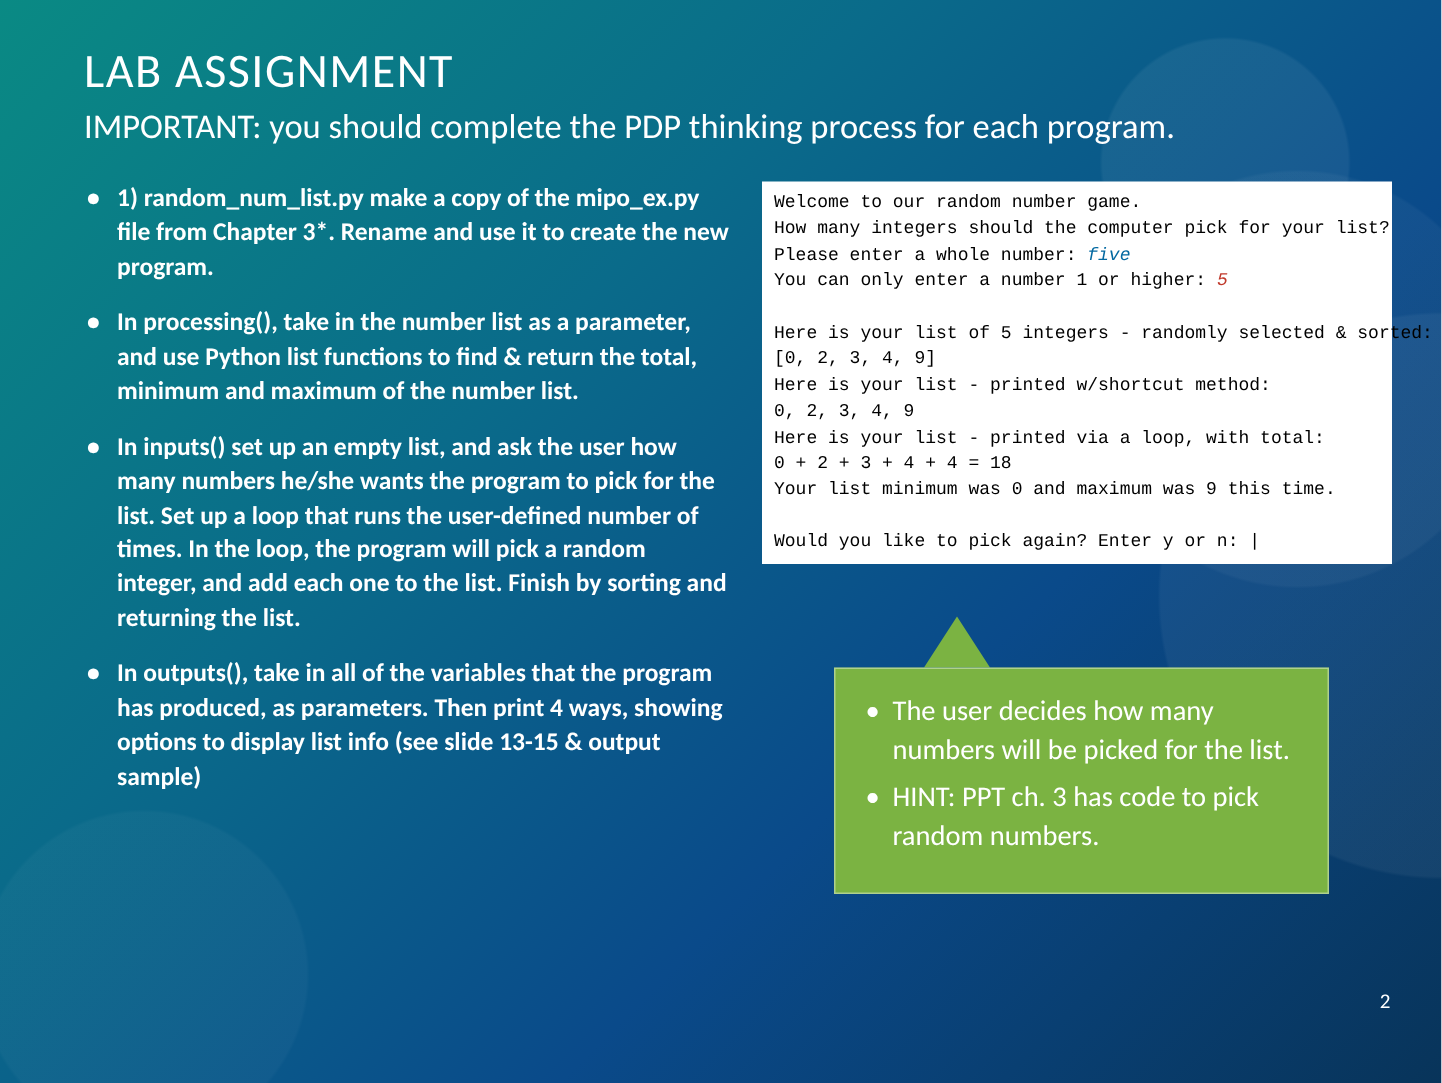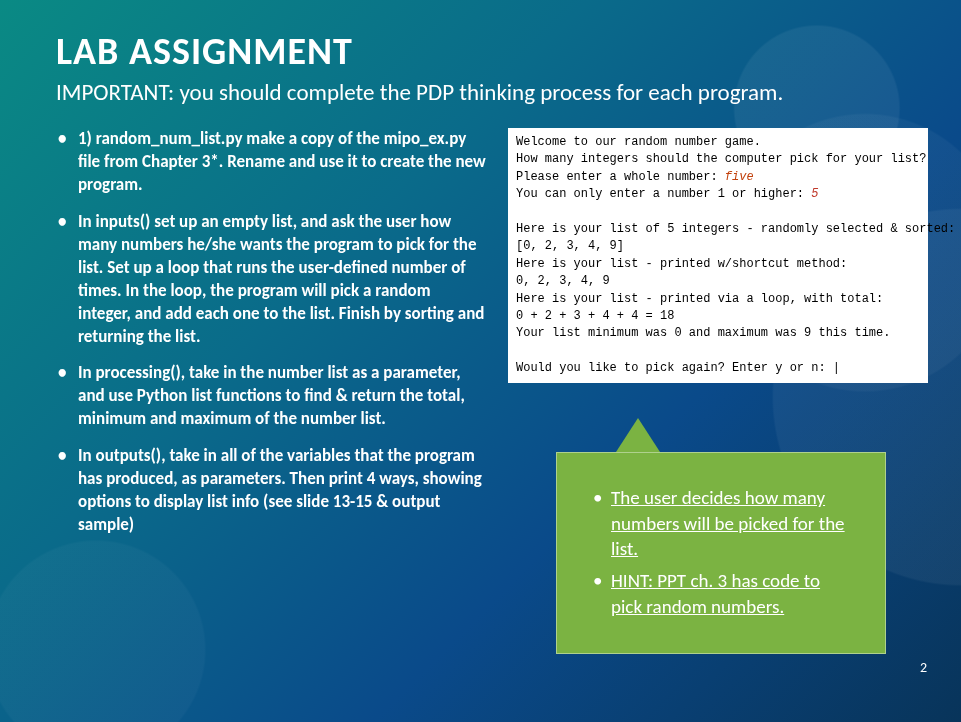--- a/index.html
+++ b/index.html
@@ -18,22 +18,22 @@
     background:
       radial-gradient(circle at 85% 15%, rgba(255,255,255,0.06) 0 8%, transparent 8.2%),
       radial-gradient(circle at 90% 35%, rgba(255,255,255,0.04) 0 14%, transparent 14.2%),
       radial-gradient(circle at 100% 55%, rgba(255,255,255,0.05) 0 18%, transparent 18.2%),
       radial-gradient(circle at 10% 90%, rgba(255,255,255,0.03) 0 10%, transparent 10.2%),
       linear-gradient(135deg, #0a8a84 0%, #0a6b8a 35%, #0a4a8a 65%, #08345a 100%);
     box-sizing: border-box;
     padding: 28px 36px 20px 56px;
   }
   .title {
-    font-size: 38px;
-    font-weight: 700;
+    font-size: 32px;
+    font-weight: 400;
     letter-spacing: 1px;
     margin: 0 0 4px 0;
   }
   .subtitle {
     font-size: 23px;
     font-weight: 400;
     margin: 0 0 22px 0;
   }
   .body-cols {
     display: flex;
@@ -77,21 +77,21 @@
     background: #fff;
     color: #000;
     font-family: "Courier New", Courier, monospace;
     font-size: 12px;
     line-height: 1.45;
     padding: 6px 8px 6px 8px;
     white-space: pre;
     width: 420px;
     box-sizing: border-box;
   }
-  .console .green { color: #c2410c; font-style: italic; }
+  .console .green { color: #0369a1; font-style: italic; }
   .console .red { color: #c0392b; font-style: italic; }
   .callout-wrap {
     position: absolute;
     left: 48px;
     top: 290px;
   }
   .callout-pointer {
     width: 0;
     height: 0;
     border-left: 22px solid transparent;
@@ -102,23 +102,22 @@
   .callout {
     background: #7bb342;
     color: #fff;
     padding: 16px 18px 18px 18px;
     width: 330px;
     box-sizing: border-box;
     border: 1px solid rgba(255,255,255,0.4);
   }
   .callout ul {
     list-style: none;
-    margin: 16px;
+    margin: 0;
     padding: 0;
-    text-decoration: underline;
   }
   .callout li {
     position: relative;
     padding-left: 20px;
     font-size: 19px;
     line-height: 1.35;
     margin-bottom: 6px;
   }
   .callout li::before {
     content: "•";
@@ -140,22 +139,22 @@
 <div class="slide">
 
   <h1 class="title">LAB ASSIGNMENT</h1>
   <div class="subtitle">IMPORTANT: you should complete the PDP thinking process for each program.</div>
 
   <div class="body-cols">
 
     <div class="left-col">
       <ul class="bullets">
         <li>1) random_num_list.py  make a copy of the mipo_ex.py file from Chapter 3*. Rename and use it to create the new program.</li>
+        <li>In processing(),  take in the number list as a parameter, and use Python list functions to find &amp; return the total, minimum and maximum of the number list.</li>
         <li>In inputs() set up an empty list, and ask the user how many numbers he/she wants the program to pick for the list. Set up a loop that runs the user-defined number of times. In the loop, the program will pick a random integer, and add each one to the list. Finish by sorting and returning the list.</li>
-        <li>In processing(),  take in the number list as a parameter, and use Python list functions to find &amp; return the total, minimum and maximum of the number list.</li>
         <li>In outputs(), take in all of the variables that the program has produced, as parameters. Then print 4 ways, showing options to display list info (see slide 13-15 &amp; output sample)</li>
       </ul>
     </div>
 
     <div class="right-col">
       <div class="console"><span>Welcome to our random number game.</span>
 <span>How many integers should the computer pick for your list?</span>
 <span>Please enter a whole number: </span><span class="green">five</span>
 <span>You can only enter a number 1 or higher: </span><span class="red">5</span>
 <span></span>

